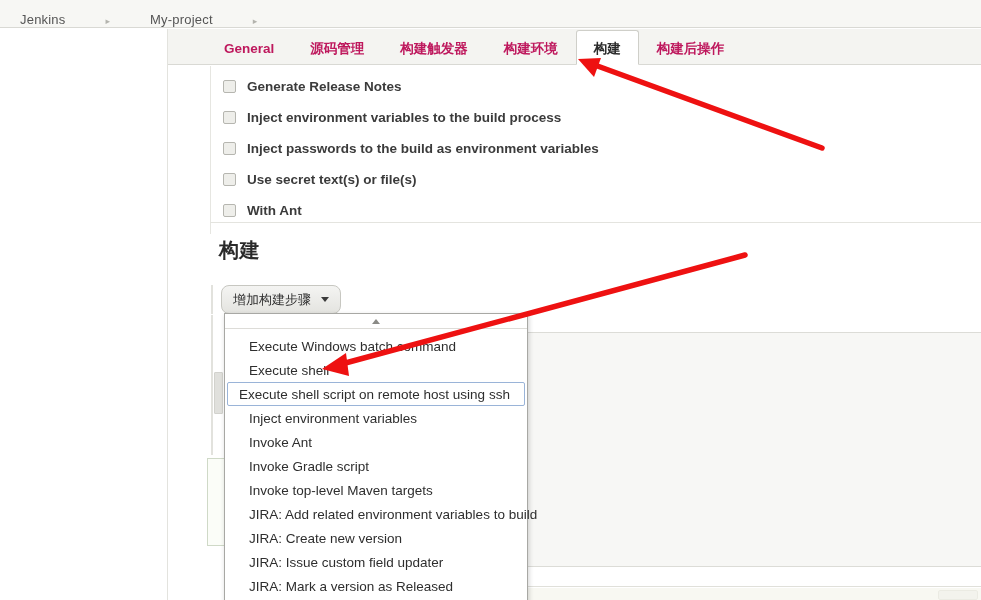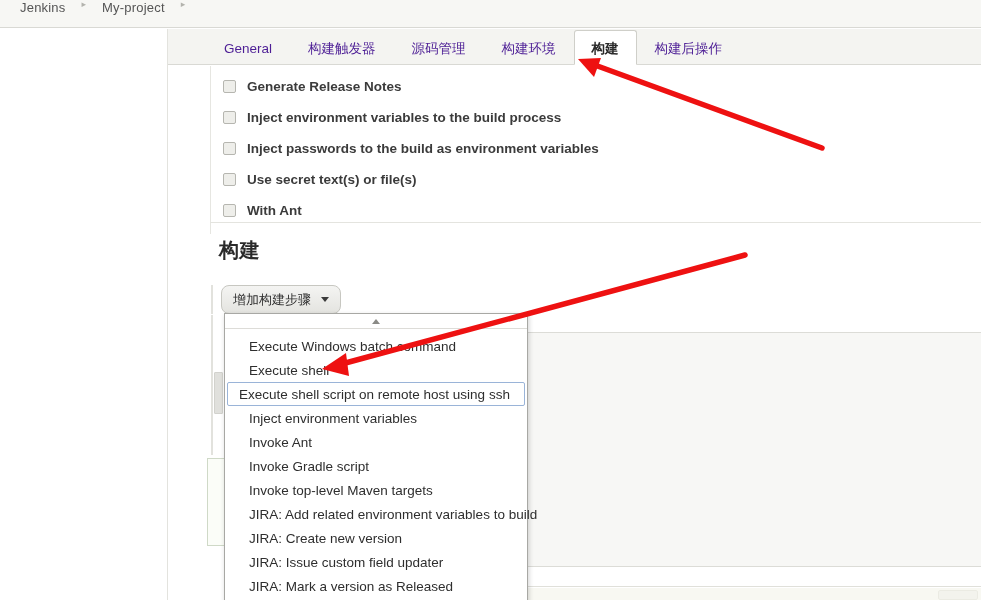--- a/index.html
+++ b/index.html
@@ -14,22 +14,23 @@
     color: #333333;
   }
 
   #page { position: relative; width: 981px; height: 600px; background: #ffffff; }
 
   
   .breadcrumb-bar {
     position: absolute; left: 0; top: 0; width: 981px; height: 28px;
     background: #f7f7f4;
     border-bottom: 1px solid #d9d9d4;
-    display: flex; align-items: flex-start;
+    display: flex; align-items: flex-end;
     padding-left: 18px;
+    gap: 24px;
   }
   .crumb {
     font-size: 13px; color: #555555; letter-spacing: .2px;
     padding: 0 2px; text-decoration: none;
   }
   .crumb-sep {
     color: #b3b3ad; font-size: 9px; margin: 0 14px 0 14px;
     display: inline-block; transform: translateY(-1px);
   }
 
@@ -52,26 +53,27 @@
     position: absolute; left: 168px; top: 29px;
     width: 813px; height: 36px;
     background: #f4f4f1;
     border-bottom: 1px solid #d9d9d4;
     display: flex; align-items: flex-end;
     padding-left: 38px;
   }
   .tab {
     height: 35px; line-height: 35px;
     padding: 0 17px;
-    font-size: 13.5px; color: #4c1d95;
+    font-size: 13.5px; color: #be185d;
     border: 1px solid transparent;
     border-bottom: none;
     position: relative; top: 1px;
     white-space: nowrap;
     cursor: default;
+    font-weight: bold;
   }
   .tab.active {
     background: #ffffff;
     color: #2b2b2b;
     font-weight: bold;
     border: 1px solid #cfcfc9;
     border-bottom: 1px solid #ffffff;
     border-radius: 3px 3px 0 0;
   }
 
@@ -238,22 +240,22 @@
     <a class="crumb" href="#">My-project</a>
     <span class="crumb-sep">▸</span>
   </div>
 
   <div class="left-col"></div>
 
   <div class="config-panel"></div>
 
   <div class="tab-bar">
     <div class="tab">General</div>
+    <div class="tab">源码管理</div>
     <div class="tab">构建触发器</div>
-    <div class="tab">源码管理</div>
     <div class="tab">构建环境</div>
     <div class="tab active">构建</div>
     <div class="tab">构建后操作</div>
   </div>
 
   <div class="checkbox-block">
     <div class="check-row">
       <span class="cb"></span>
       <span class="check-label">Generate Release Notes</span>
     </div>

